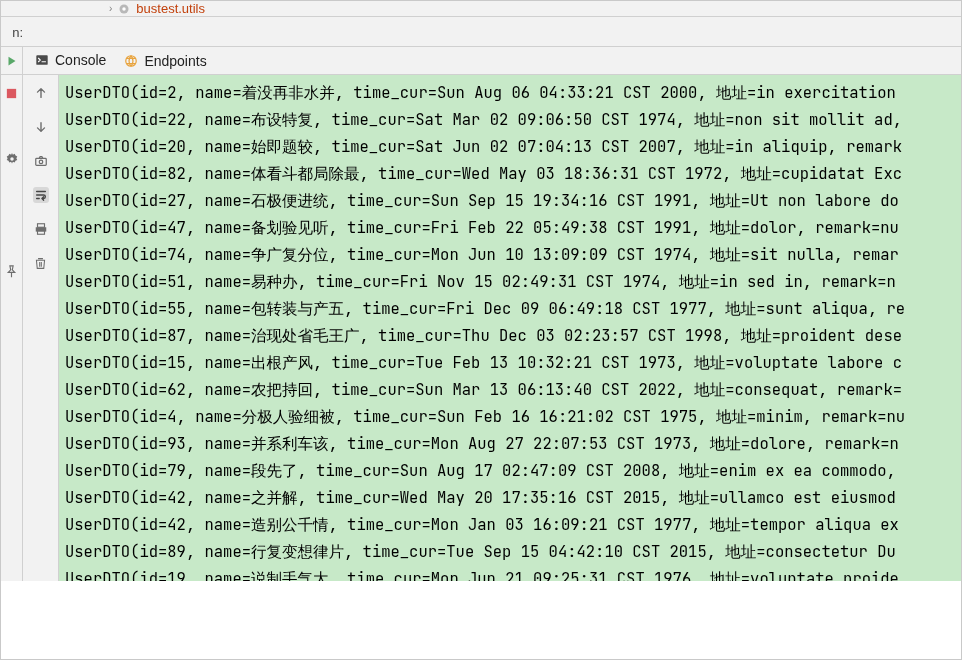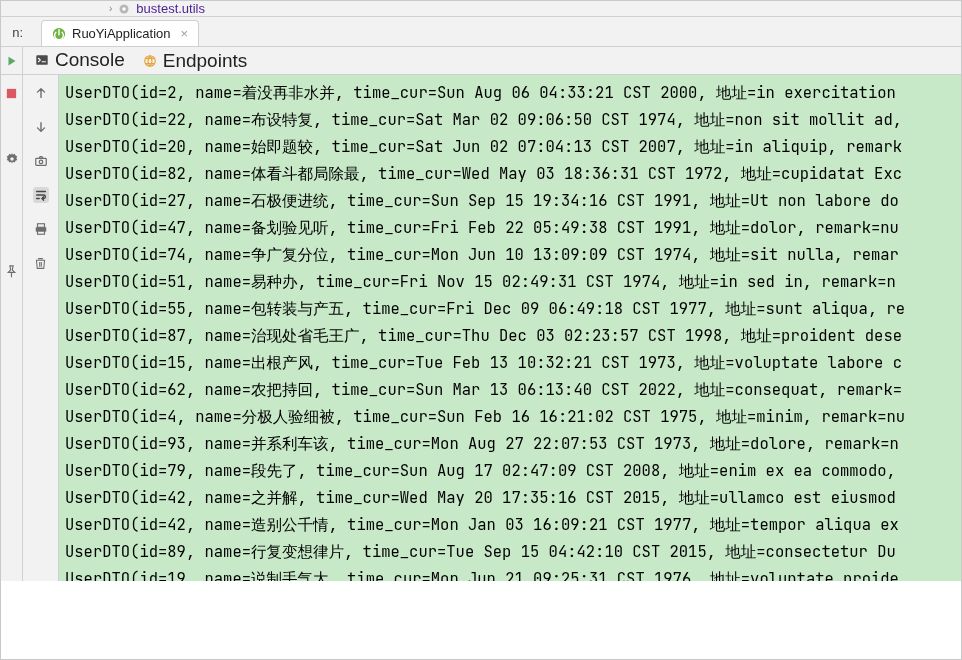--- a/index.html
+++ b/index.html
@@ -3,37 +3,37 @@
 <meta charset="utf-8">
 <style>
   * { margin:0; padding:0; box-sizing:border-box; }
   body { font-family:"Segoe UI",Arial,sans-serif; font-size:13px; color:#222; background:#fff; width:962px; height:660px; overflow:hidden; border:1px solid #c9c9c9; }
 
   
   .top-strip { height:16px; background:#f2f2f2; border-bottom:1px solid #d0d0d0; display:flex; }
   .crumb-area { width:460px; display:flex; align-items:center; padding-left:108px; gap:6px; }
   .crumb-chevron { font-size:10px; color:#808080; }
   .crumb-icon { width:12px; height:12px; display:inline-block; }
-  .crumb-text { color:#4c1d95; font-size:13px; }
+  .crumb-text { color:#c2410c; font-size:13px; }
   .top-right { flex:1; display:flex; gap:180px; color:#999; font-family:Consolas,monospace; font-size:12px; padding-left:12px; }
   .top-right .num { display:inline-block; }
   .top-right .sq  { color:#aaa; letter-spacing:8px; }
 
   
   .tab-row { height:30px; background:#f2f2f2; border-bottom:1px solid #d0d0d0; display:flex; align-items:flex-end; }
   .run-lbl { width:22px; text-align:right; color:#444; font-size:13px; padding-bottom:6px; }
   .tab { display:flex; align-items:center; gap:6px; padding:5px 10px 5px 10px; background:#fff; border:1px solid #d0d0d0; border-bottom:none; border-radius:4px 4px 0 0; margin-left:18px; }
   .tab .close { color:#9e9e9e; font-size:13px; margin-left:4px; cursor:pointer; }
   .tab-icon { width:14px; height:14px; }
 
   
   .tool-row { height:28px; background:#f2f2f2; border-bottom:1px solid #d0d0d0; display:flex; align-items:center; }
   .left-gutter { width:22px; border-right:1px solid #d0d0d0; height:100%; display:flex; align-items:center; justify-content:center; }
   .tool-tabs { display:flex; align-items:center; gap:18px; padding-left:12px; }
-  .tool-tab { display:flex; align-items:center; gap:6px; font-size:19px; color:#222; cursor:pointer; }
+  .tool-tab { display:flex; align-items:center; gap:6px; font-size:14px; color:#222; cursor:pointer; }
   .tool-tab.selected { padding-bottom:2px; }
   .sq-icon { width:14px; height:14px; }
 
   
   .main { display:flex; height:506px; }
   .side-col { width:22px; background:#f2f2f2; border-right:1px solid #d0d0d0; display:flex; flex-direction:column; align-items:center; padding-top:10px; gap:18px; }
   .side-sep { height:14px; }
   .side-btn { width:16px; height:16px; display:flex; align-items:center; justify-content:center; color:#6a6a6a; cursor:pointer; }
   .side-btn.dark { color:#444; }
 
@@ -55,31 +55,20 @@
           <circle cx="8" cy="8" r="6" fill="#b8b8b8"></circle>
           <circle cx="8" cy="8" r="2.3" fill="#fff"></circle>
         </svg>
     </span>
     <span class="crumb-text">bustest.utils</span>
   </div>
 </div>
 
 <div class="tab-row">
   <div class="run-lbl">n:</div>
-  <div class="tab">
-    <span class="tab-icon">
-      <svg viewBox="0 0 16 16">
-          <circle cx="8" cy="8" r="7" fill="#6db33f"></circle>
-          <path d="M8 3v6" stroke="#fff" stroke-width="1.6" stroke-linecap="round"></path>
-          <path d="M4.5 6a5 5 0 107 0" stroke="#fff" stroke-width="1.6" fill="none" stroke-linecap="round"></path>
-        </svg>
-    </span>
-    <span>RuoYiApplication</span>
-    <span class="close">×</span>
-  </div>
 </div>
 
 <div class="tool-row">
   <div class="left-gutter">
     <span class="side-btn">
       <svg viewBox="0 0 16 16" width="14" height="14">
           <path d="M4 3l8 5-8 5z" fill="#59a869"></path>
         </svg>
     </span>
   </div>

